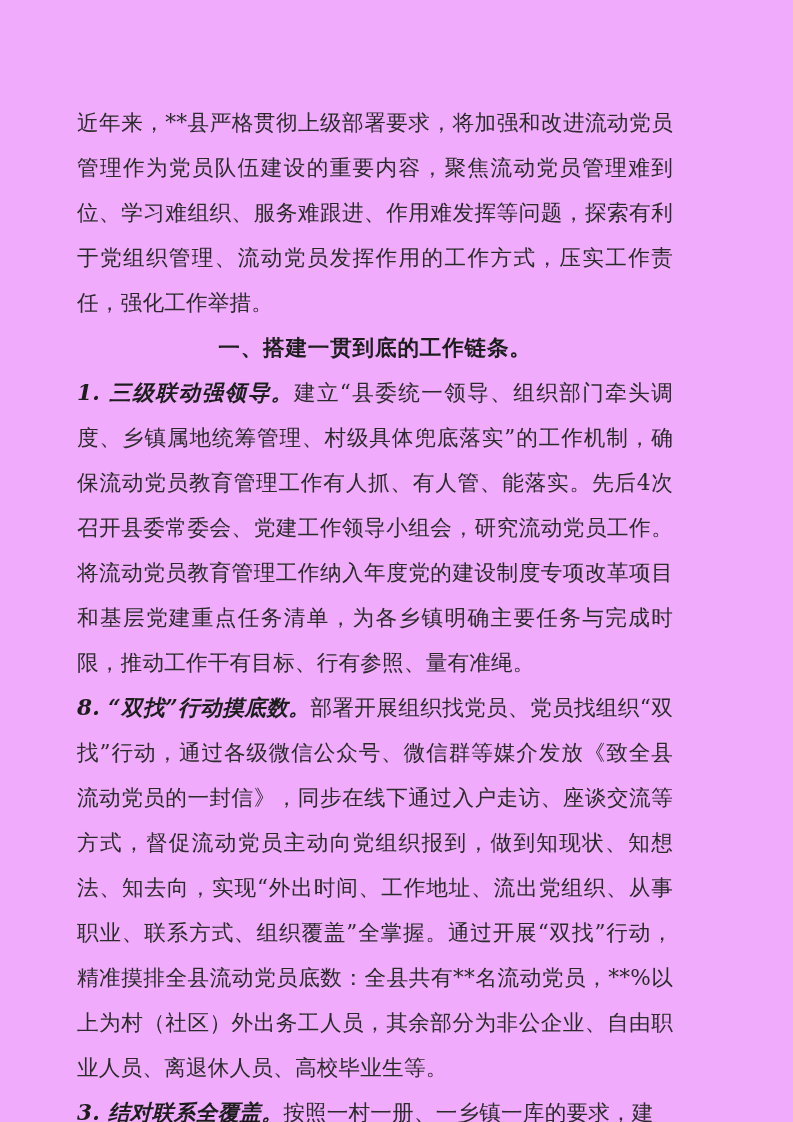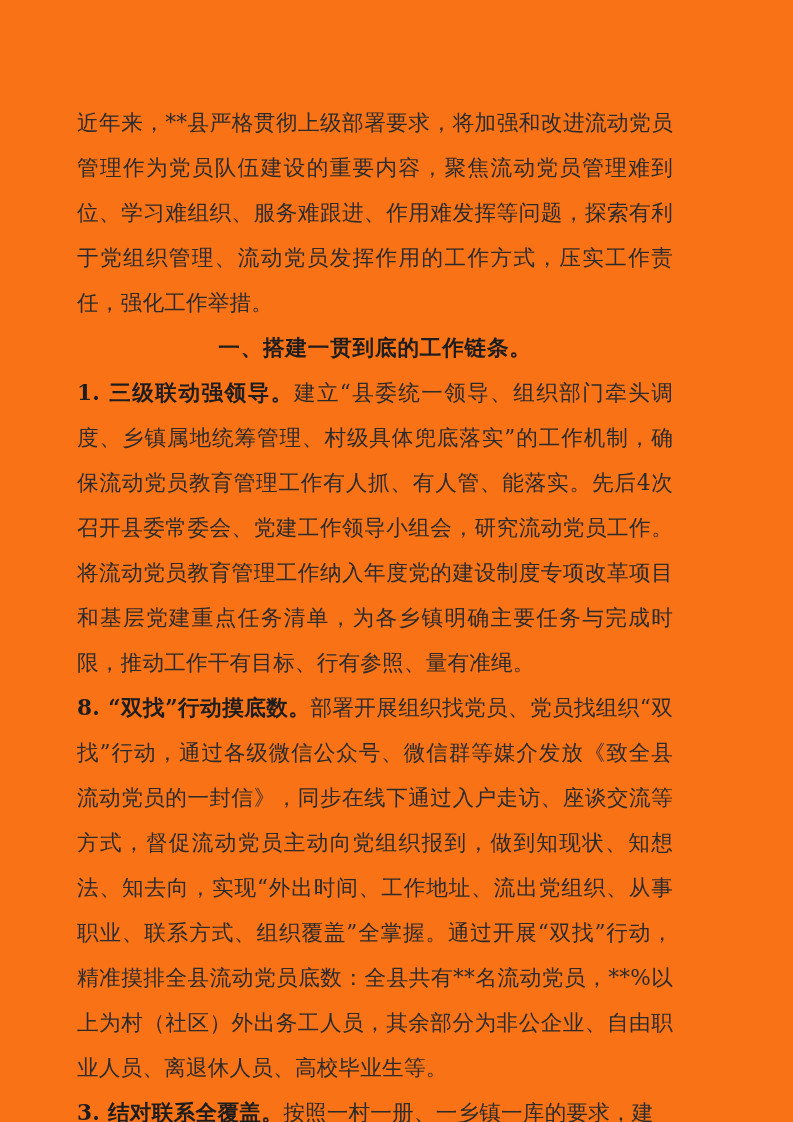--- a/index.html
+++ b/index.html
@@ -8,21 +8,21 @@
     padding: 0;
     background: #ffffff;
   }
   body {
     font-family: "DejaVu Serif", "Liberation Serif", serif;
   }
   .page {
     position: relative;
     width: 793px;
     height: 1122px;
-    background: #f97316;
+    background: #f0abfc;
     overflow: hidden;
     box-sizing: border-box;
   }
   .content {
     position: absolute;
     left: 77px;
     top: 100px;
     width: 596px;
   }
   .para {
@@ -36,20 +36,21 @@
     font-weight: 400;
     -webkit-font-smoothing: antialiased;
   }
   .para.lastline-clip {
     overflow: hidden;
   }
   .lead {
     font-weight: 700;
     color: #1d1d1d;
     letter-spacing: 0.3px;
+    font-style: italic;
   }
   .heading {
     margin: 0;
     font-size: 21.6px;
     line-height: 45px;
     font-weight: 700;
     color: #1d1d1d;
     letter-spacing: 0.8px;
     text-align: center;
   }

